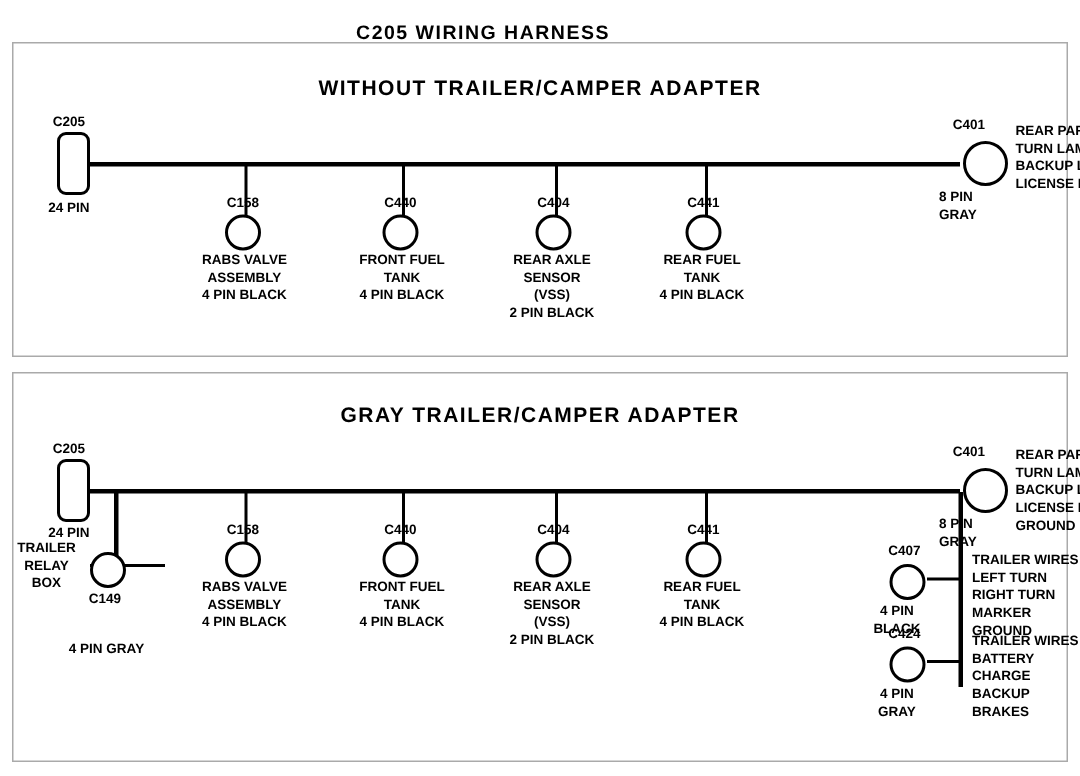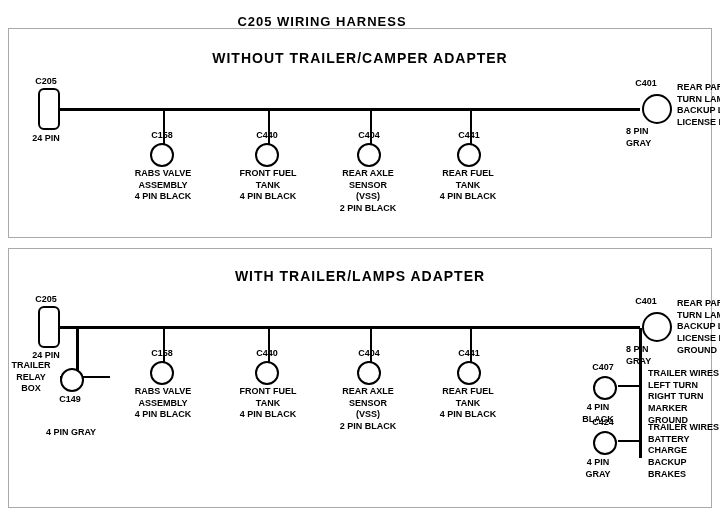--- a/index.html
+++ b/index.html
@@ -114,21 +114,21 @@
   <div class="label" style="left:347px;top:130px;width:44px;">C404</div>
   <div class="label" style="left:337px;top:168px;width:62px;">REAR AXLE<br>SENSOR<br>(VSS)<br>2 PIN BLACK</div>
 
   <div class="drop-line" style="left:470px;top:110px;height:35px;"></div>
   <div class="connector" style="left:457px;top:143px;width:24px;height:24px;"></div>
   <div class="label" style="left:447px;top:130px;width:44px;">C441</div>
   <div class="label" style="left:437px;top:168px;width:62px;">REAR FUEL<br>TANK<br>4 PIN BLACK</div>
 
   <div class="border-box" style="left:8px;top:248px;width:704px;height:260px;"></div>
 
-  <div class="section-label" style="position:absolute;top:268px;left:50%;transform:translateX(-50%);white-space:nowrap;">WITH  TRAILER/LAMPS  ADAPTER</div>
+  <div class="section-label" style="position:absolute;top:268px;left:50%;transform:translateX(-50%);white-space:nowrap;">GRAY  TRAILER/CAMPER  ADAPTER</div>
 
   <div class="rect-connector" style="left:38px;top:306px;width:22px;height:42px;"></div>
   <div class="label" style="left:26px;top:294px;width:40px;">C205</div>
   <div class="label" style="left:26px;top:350px;width:40px;">24 PIN</div>
 
   <div class="hline" style="left:60px;top:326px;width:580px;"></div>
 
   <div class="vline" style="left:76px;top:328px;height:50px;"></div>
   <div class="hline" style="left:60px;top:376px;width:50px;height:2px;"></div>
   <div class="connector" style="left:60px;top:368px;width:24px;height:24px;"></div>

